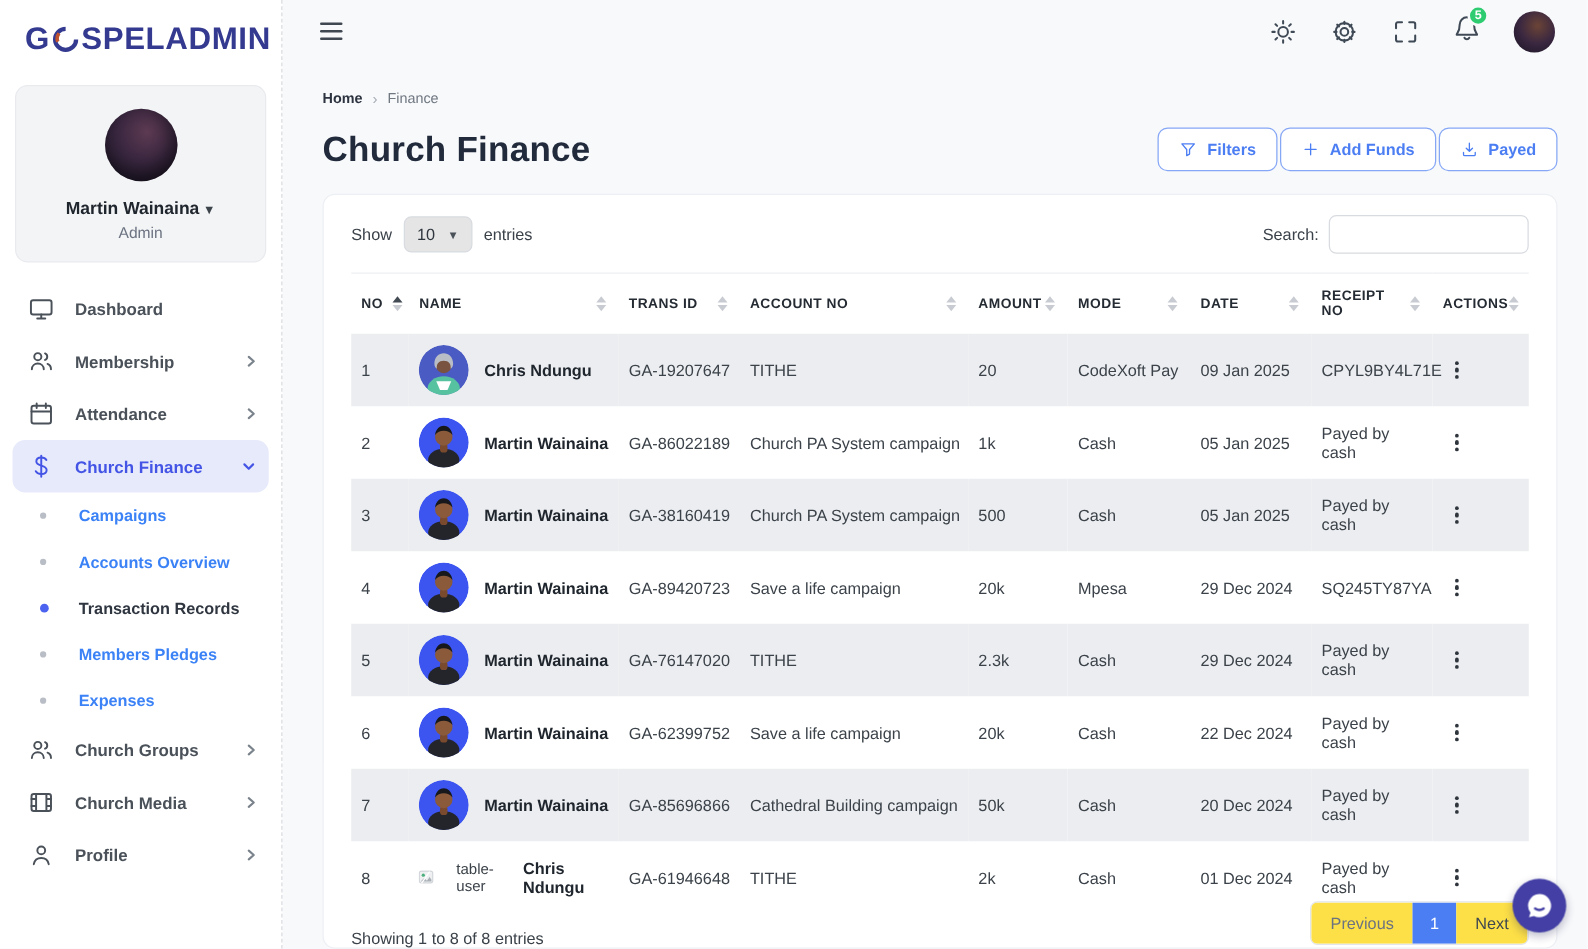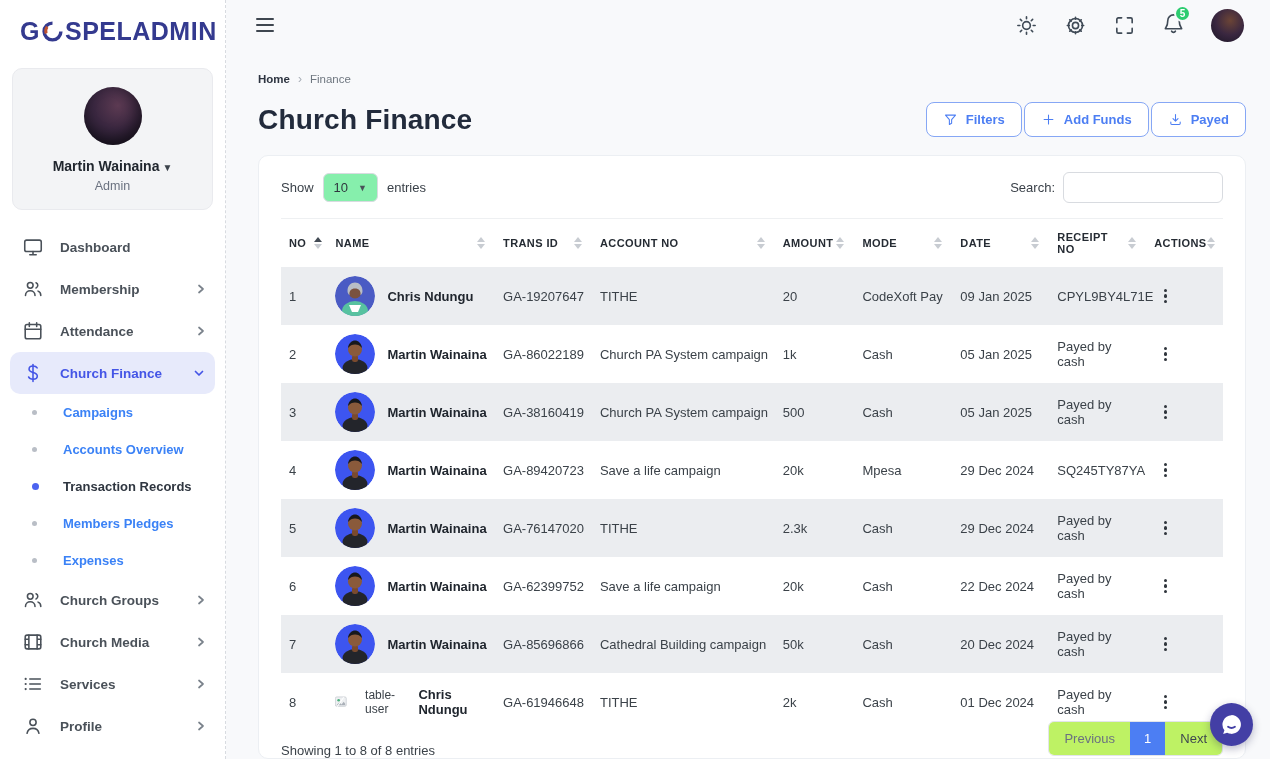--- a/index.html
+++ b/index.html
@@ -46,21 +46,21 @@
   .bc-current { color:#6f7780; }
   .title-row { display:flex; align-items:center; margin-top:16px; }
   .page-title { font-size:28px; font-weight:800; color:#222b3c; letter-spacing:.2px; }
   .action-btns { margin-left:auto; display:flex; gap:2px; }
   .btn { display:flex; align-items:center; gap:8px; border:1px solid #86a7f5; background:#fff; color:#4c7ef3; font-size:13px; font-weight:700; border-radius:8px; padding:9px 16px; cursor:pointer; font-family:inherit; }
   .btn svg { width:15px; height:15px; }
 
   
   .card { margin-top:18px; background:#fff; border:1px solid #eceff3; border-radius:10px; padding:16px 22px 0; }
   .table-controls { display:flex; align-items:center; font-size:13px; color:#3a4149; }
-  .entries-select { display:inline-flex; align-items:center; gap:10px; border:1px solid #d8dbe0; border-radius:6px; padding:6px 10px; margin:0 9px; font-size:13px; color:#2f363e; cursor:pointer; background:#86efac; }
+  .entries-select { display:inline-flex; align-items:center; gap:10px; border:1px solid #d8dbe0; border-radius:6px; padding:6px 10px; margin:0 9px; font-size:13px; color:#2f363e; cursor:pointer; background:#e5e5e5; }
   .entries-select .sel-caret { font-size:9px; color:#4a5159; }
   .search-wrap { margin-left:auto; display:flex; align-items:center; gap:8px; }
   .search-wrap input { width:160px; height:31px; border:1px solid #d8dbe0; border-radius:6px; padding:0 10px; font-size:13px; outline:none; font-family:inherit; }
 
   table.data { width:100%; border-collapse:collapse; margin-top:15px; table-layout:fixed; }
   thead th { text-align:left; font-size:11px; font-weight:700; letter-spacing:.4px; color:#252b33; padding:12px 6px 12px 8px; border-top:1px solid #eef0f2;margin-top:40px; }
   th .th-inner { display:flex; align-items:center; }
   th .sorts { margin-left:auto; display:flex; flex-direction:column; gap:2px; padding-right:4px; }
   th.no-col .sorts { margin-left:8px; }
   .tri-up { width:0; height:0; border-left:4px solid transparent; border-right:4px solid transparent; border-bottom:5px solid #c8ccd2; }
@@ -70,21 +70,21 @@
   tbody tr.stripe { background:#ebedf0; }
   .name-cell { display:flex; align-items:center; gap:12px; font-weight:700; color:#20262e; }
   .avatar-row { width:40px; height:40px; border-radius:50%; flex:0 0 40px; overflow:hidden; }
   .broken-img { display:flex; align-items:center; gap:18px; font-size:12px; color:#3b4249; font-weight:400; }
   .dots { width:22px; height:22px; display:flex; flex-direction:column; align-items:center; justify-content:center; gap:2.5px; cursor:pointer; }
   .dots span { width:3.2px; height:3.2px; border-radius:50%; background:#2f353c; }
 
   .table-footer { display:flex; align-items:flex-start; margin-top:2px; }
   .showing { font-size:13px; color:#3b4249; padding-top:10px; }
   .pagination { margin-left:auto; margin-top:-12px; display:flex; border:1px solid #e2e5ea; border-radius:6px; overflow:hidden; background:#fff; }
-  .page-btn { font-size:13px; padding:9px 15px; color:#6b7280; cursor:pointer; background:#bef264; }
+  .page-btn { font-size:13px; padding:9px 15px; color:#6b7280; cursor:pointer; background:#fde047; }
   .page-btn.num { background:#4c7ef3; color:#fff; padding:9px 14px; }
   .page-btn.next { color:#3f4750; }
 
   .chat-fab { position:fixed; right:17px; bottom:13px; width:43px; height:43px; border-radius:50%; background:#433fa5; display:flex; align-items:center; justify-content:center; cursor:pointer; box-shadow:0 3px 8px rgba(30,30,80,.3); }
 
   svg.stroke { fill:none; stroke:currentColor; stroke-width:1.7; stroke-linecap:round; stroke-linejoin:round; }
 </style>
 </head>
 <body>
 
@@ -175,30 +175,20 @@
           <svg class="stroke mi-chevron" viewBox="0 0 12 12" stroke-width="1.6">
             <path d="M4 2.5 8 6l-4 3.5"></path>
           </svg>
         </div>
         <div class="menu-item">
           <span class="mi-icon"><svg class="stroke" viewBox="0 0 24 24">
               <rect x="3.5" y="4.5" width="17" height="15" rx="2"></rect>
               <path d="M7.5 4.5v15M16.5 4.5v15M3.5 9h4M3.5 15h4M16.5 9h4M16.5 15h4"></path>
             </svg></span>
           <span class="mi-label">Church Media</span>
-          <svg class="stroke mi-chevron" viewBox="0 0 12 12" stroke-width="1.6">
-            <path d="M4 2.5 8 6l-4 3.5"></path>
-          </svg>
-        </div>
-        <div class="menu-item">
-          <span class="mi-icon"><svg class="stroke" viewBox="0 0 24 24">
-              <path d="M8.5 6.5H20M8.5 12H20M8.5 17.5H20"></path>
-              <path d="M4 6.5h.01M4 12h.01M4 17.5h.01" stroke-width="2.4"></path>
-            </svg></span>
-          <span class="mi-label">Services</span>
           <svg class="stroke mi-chevron" viewBox="0 0 12 12" stroke-width="1.6">
             <path d="M4 2.5 8 6l-4 3.5"></path>
           </svg>
         </div>
         <div class="menu-item">
           <span class="mi-icon"><svg class="stroke" viewBox="0 0 24 24">
               <circle cx="12" cy="8" r="3.4"></circle>
               <path d="M5.5 20c.6-3.4 3.2-5.4 6.5-5.4s5.9 2 6.5 5.4"></path>
             </svg></span>
           <span class="mi-label">Profile</span>

